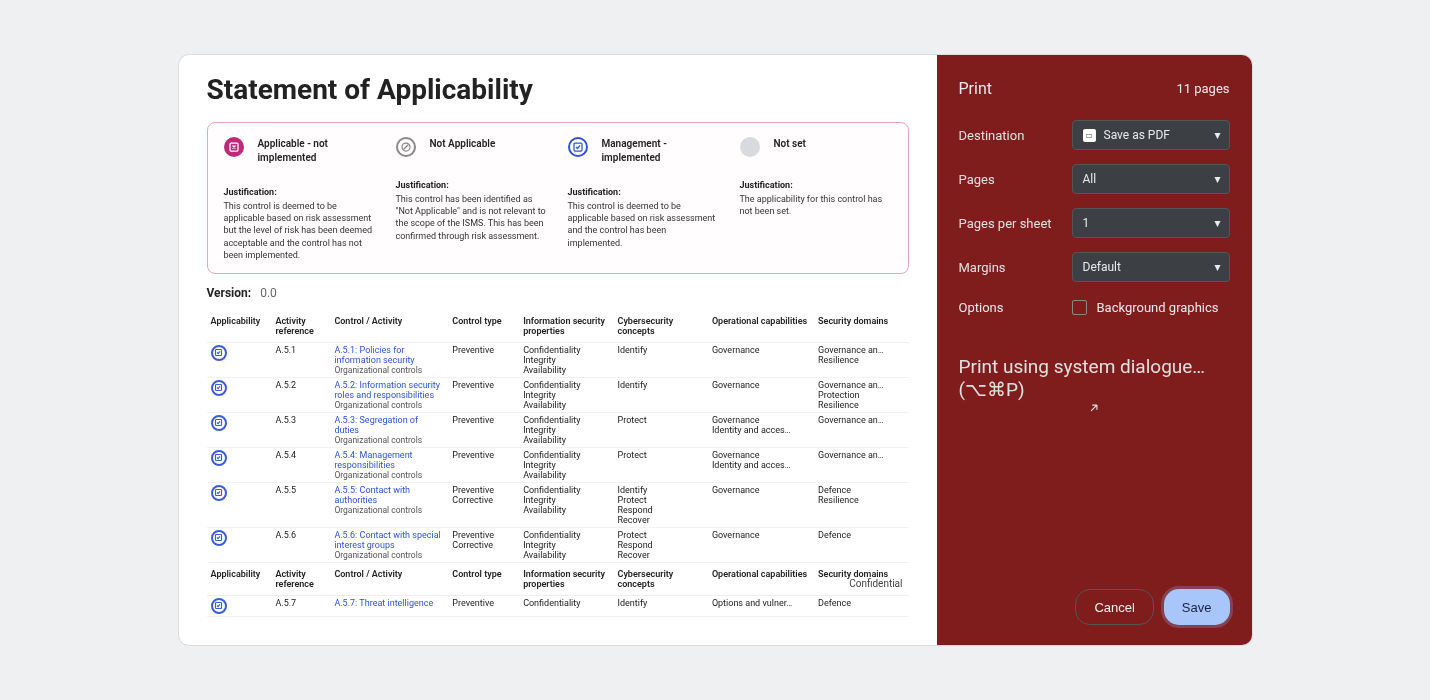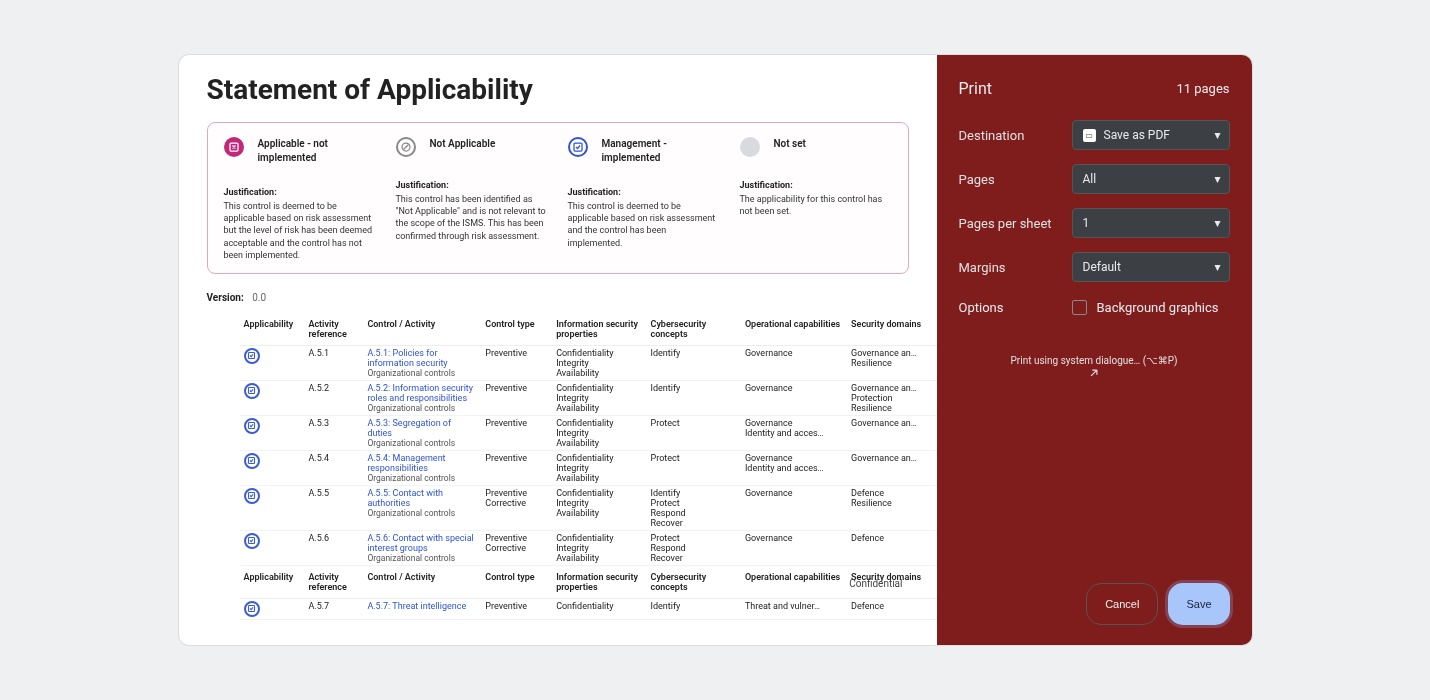--- a/index.html
+++ b/index.html
@@ -46,25 +46,25 @@
 .legend-head { display: flex; align-items: flex-start; gap: 14px; margin-bottom: 22px; }
 .legend-head .nm { font-size: 10px; font-weight: 600; }
 .legend-item .just { font-size: 9px; font-weight: 700; margin-bottom: 2px; }
 .legend-item .txt { font-size: 9px; color: #333; }
 .badge { width: 20px; height: 20px; border-radius: 50%; display: flex; align-items: center; justify-content: center; flex: none; }
 .b-pink { background: #c0287a; color: #fff; }
 .b-grey { border: 2px solid #888; color: #888; }
 .b-blue { border: 2px solid #2e53d6; color: #2e53d6; }
 .b-light { background: #d8dade; }
 .badge svg { width: 12px; height: 12px; }
-.version { font-size: 10px; margin: 18px 0 10px; }
+.version { font-size: 12px; margin: 12px 0 10px; }
 .version b { font-weight: 700; }
 .version .v { color: #666; margin-left: 6px; }
 
-.table { width: 100%; font-size: 9px; border-collapse: collapse; table-layout: fixed; margin-left: 33px; }
+.table { width: 100%; font-size: 9px; border-collapse: collapse; table-layout: fixed; }
 .table th { text-align: left; font-weight: 600; font-size: 9px; padding: 6px 4px; vertical-align: top; border-bottom: 1px solid #eee; }
 .table td { padding: 2px 4px; vertical-align: top; border-bottom: 1px solid #f2f2f2; }
 .table .link { color: #2e53d6; }
 .table .sub { color: #555; font-size: 8.5px; }
 .row-ic { width: 16px; height: 16px; border-radius: 50%; border: 2px solid #3b5bdb; display:inline-flex; align-items:center; justify-content:center; color:#3b5bdb;}
 .row-ic svg{width:9px;height:9px;}
 .confidential { position:absolute; right:34px; bottom:56px; font-size:10px; color:#444;}
 .thead2 { border-top: 1px solid #ddd; }
 
 
@@ -85,25 +85,25 @@
 .sel {
   width: 158px; height: 30px; background: #3c3f43; border: 1px solid #555;
   border-radius: 4px; display:flex; align-items:center; padding: 0 10px;
   font-size: 12px; color: #e8eaed; position: relative; cursor:pointer;
 }
 .sel .cv { position:absolute; right:8px; top:50%; transform:translateY(-50%); }
 .sel .doc { margin-right: 8px; width:13px;height:13px; background:#fff; color:#444; border-radius:2px; display:inline-flex;align-items:center;justify-content:center;font-size:8px;}
 .opt-row { display:flex; align-items:flex-start; justify-content:space-between; margin-top:4px; margin-bottom: 30px;}
 .opt-row .chk-g { display:flex; align-items:center; gap:10px; width:158px;}
 .chk { width:15px; height:15px; border:1.5px solid #888; border-radius:2px; flex:none;}
-.link-row { display:flex; justify-content:flex-end; align-items:center; padding: 10px 0; font-size:10px; cursor:pointer; color:#e0e0e0;flex-direction:column;}
+.link-row { display:flex; justify-content:flex-end; align-items:center; padding: 10px 0; font-size:19px; cursor:pointer; color:#e0e0e0;flex-direction:column;}
 .link-row svg{width:14px;height:14px;}
 .spacer { flex:1; }
 .btns { display:flex; justify-content:flex-end; gap:10px; margin-top: 8px;}
-.btn { height: 42px; padding: 0 18px; border-radius: 15px; font-size: 11px; cursor:pointer; display:flex;align-items:center;justify-content:center; border:none;}
+.btn { height: 36px; padding: 0 18px; border-radius: 15px; font-size: 13px; cursor:pointer; display:flex;align-items:center;justify-content:center; border:none;}
 .btn-cancel { background: transparent; border:1px solid #555; color:#eee; }
 .btn-save { background: #a8c6fa; color:#1a2242; box-shadow: 0 0 0 3px rgba(150,180,250,0.25);}
 </style>
 </head>
 <body>
 
 <div class="window">
   <div class="preview">
     <h1>Statement of Applicability</h1>
 
@@ -291,21 +291,21 @@
                 <svg viewBox="0 0 24 24" fill="none" stroke="currentColor" stroke-width="3">
                   <rect x="4" y="4" width="16" height="16" rx="2"></rect>
                   <path d="M8 12l3 3 5-6"></path>
                 </svg>
               </span></td>
             <td>A.5.7</td>
             <td><span class="link">A.5.7: Threat intelligence</span></td>
             <td>Preventive</td>
             <td>Confidentiality</td>
             <td>Identify</td>
-            <td>Threat and vulner…</td>
+            <td>Options and vulner…</td>
             <td>Defence</td>
           </tr>
         </tbody>
     </table>
 
     <div class="confidential">Confidential</div>
   </div>
 
   <div class="panel">
     <div class="panel-head">

